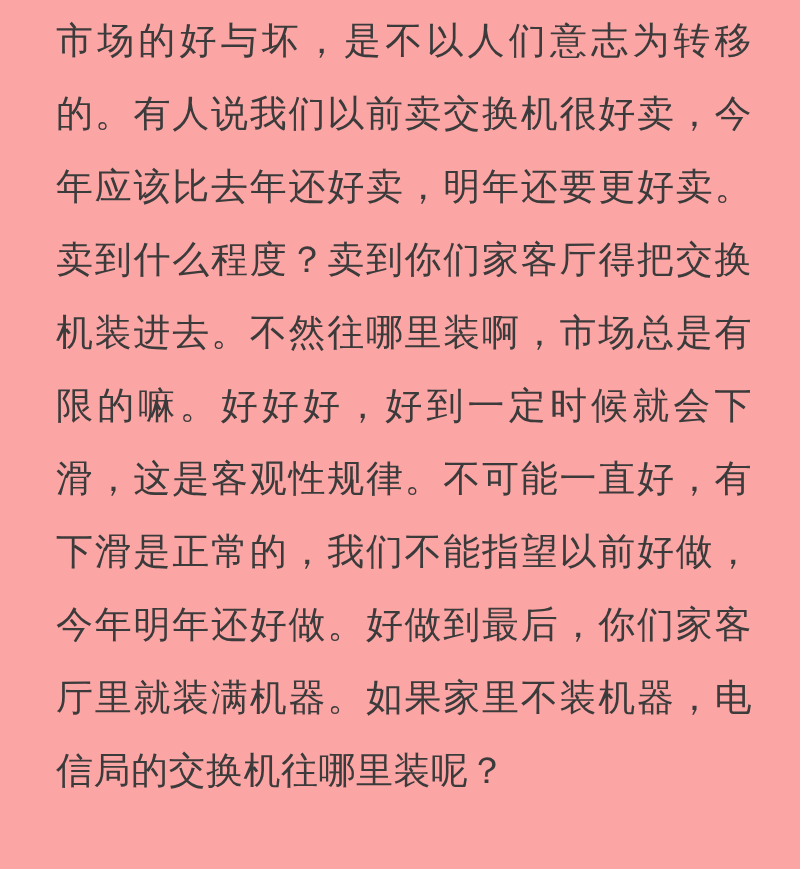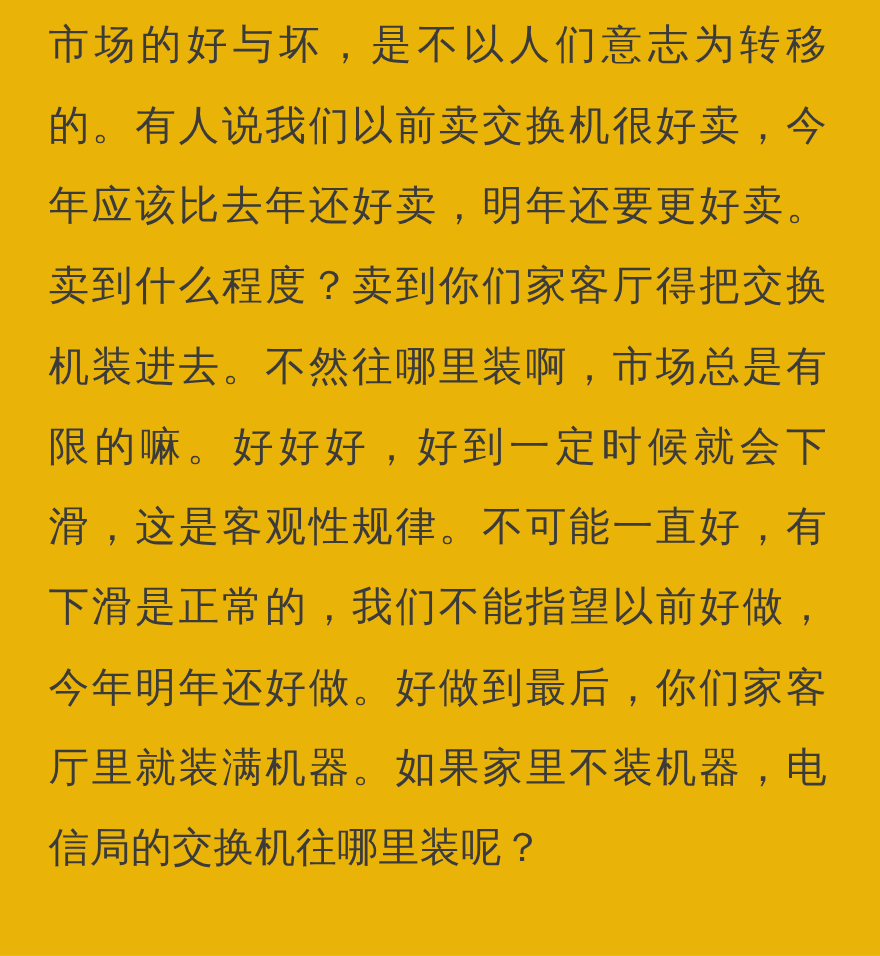--- a/index.html
+++ b/index.html
@@ -10,23 +10,24 @@
   body {
     width: 800px;
     height: 869px;
     overflow: hidden;
     font-family: "Liberation Sans", "DejaVu Sans", sans-serif;
   }
   .page {
     width: 800px;
     height: 869px;
     box-sizing: border-box;
-    background: #eab308;
-    padding: 4px 48px 0 44px;
+    background: #fca5a5;
+    padding: 4px 48px 0 56px;
     display: block;
+    font-family: Liberation Serif, serif;
   }
   .article-body {
     font-size: 37px;
     line-height: 73px;
     color: #3b3b3b;
     letter-spacing: 0.5px;
     text-align: justify;
     text-justify: inter-ideograph;
     font-weight: 400;
     word-break: break-all;

